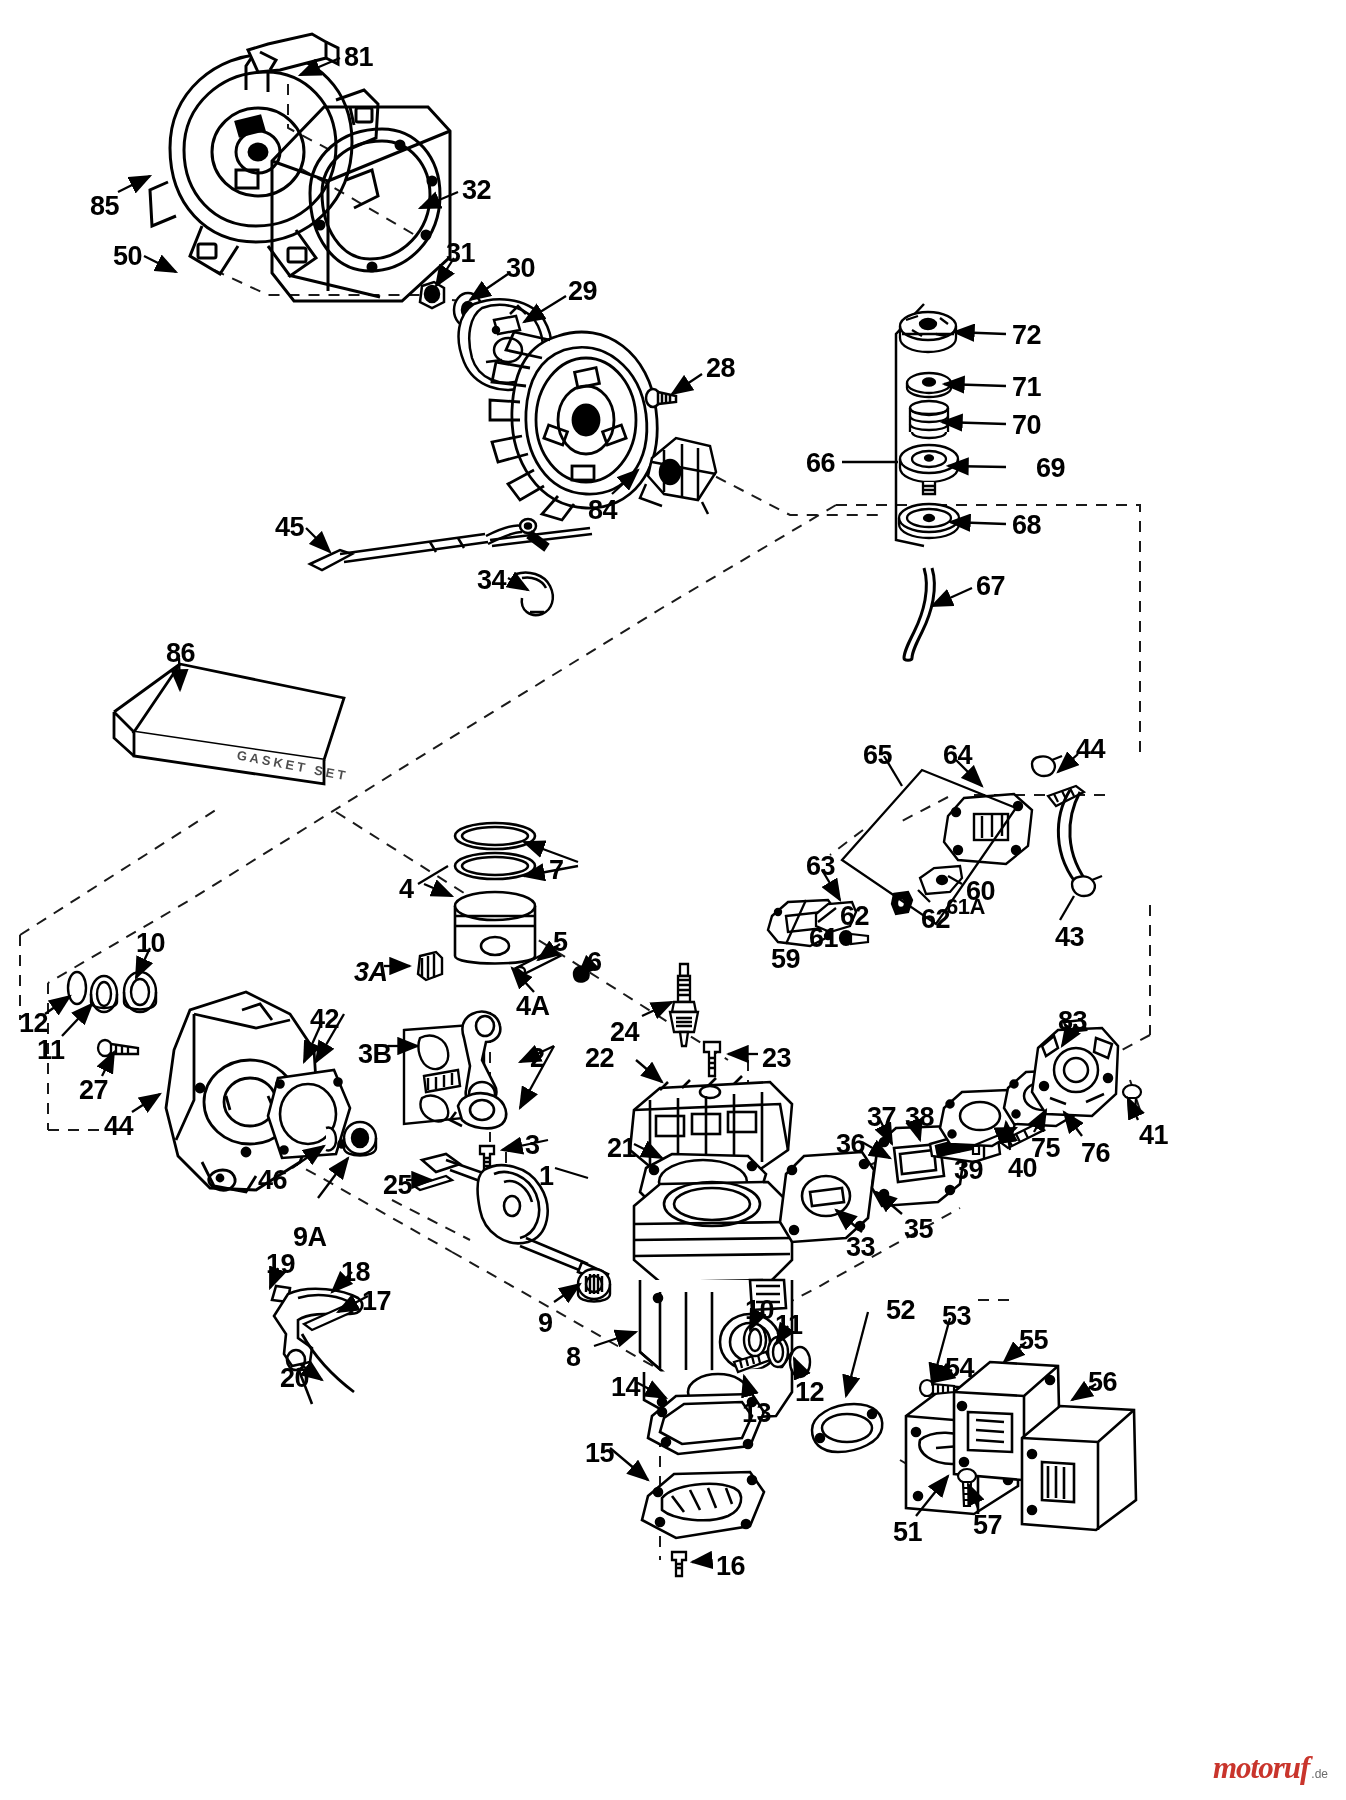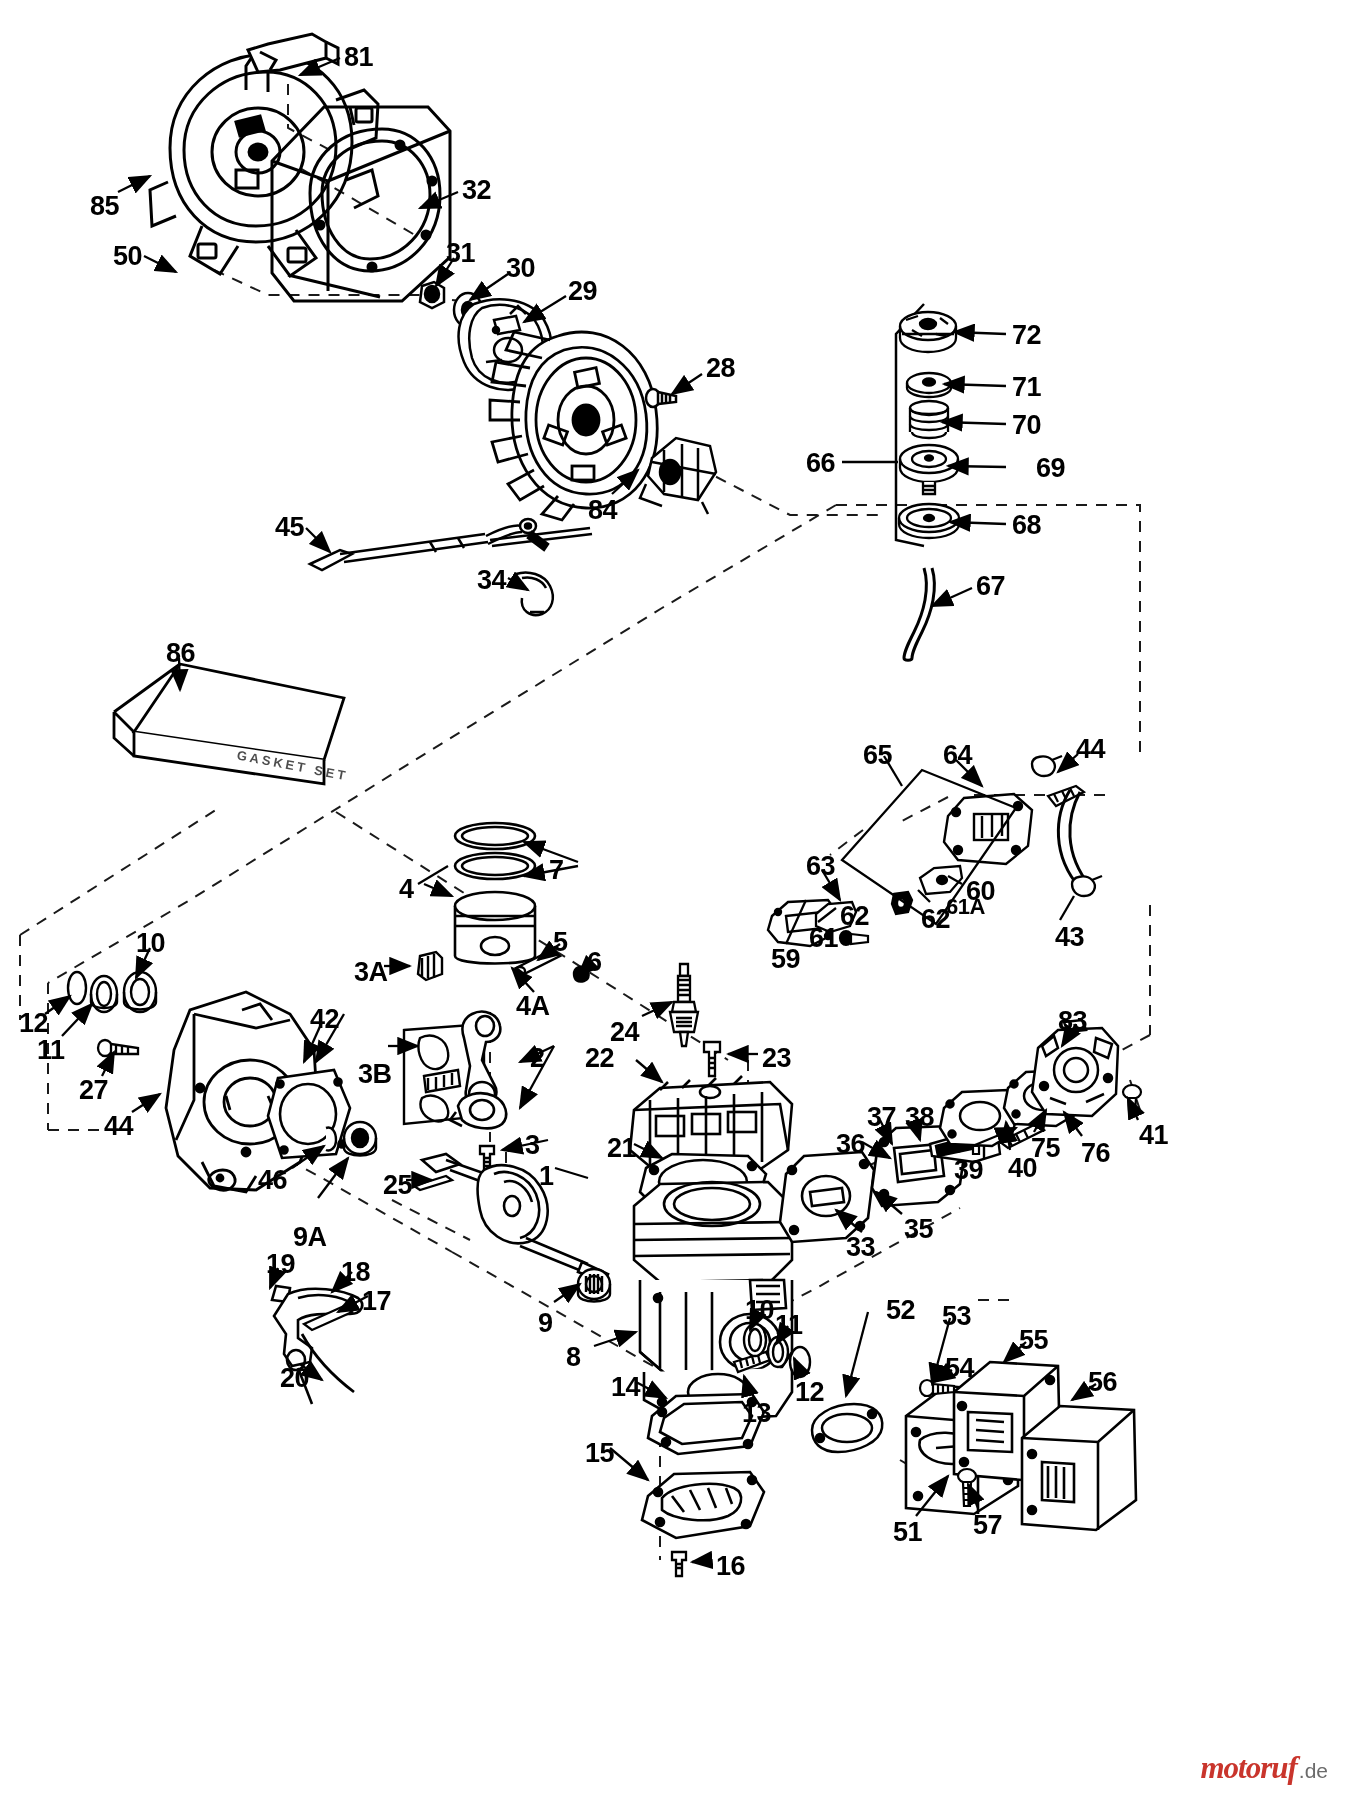--- a/index.html
+++ b/index.html
@@ -11,21 +11,21 @@
   .cal.sm{font-size:22px;}
   
   svg.overlay{position:absolute;left:0;top:0;width:1346px;height:1800px;pointer-events:none;}
   
   .part{position:absolute;}
   .part svg{display:block;overflow:visible;}
   
   #wm{position:absolute;right:18px;bottom:14px;display:flex;align-items:baseline;margin-left:28px;}
   #wm .m{font-family:"Liberation Serif",serif;font-style:italic;font-weight:bold;
          font-size:31px;color:#c9352c;letter-spacing:-1px;}
-  #wm .de{font-family:"Liberation Sans",sans-serif;font-size:21px;color:#6b6b6b;margin-left:2px;text-align:center;}
+  #wm .de{font-family:"Liberation Sans",sans-serif;font-size:12px;color:#6b6b6b;margin-left:2px;text-align:center;}
   .gasket-txt{position:absolute;font-family:"Liberation Sans",sans-serif;font-size:13px;
      font-weight:bold;color:#111;letter-spacing:3px;transform:rotate(11deg);opacity:.75;}
 </style>
 </head>
 <body>
 
 <div id="sheet">
 
   <svg class="overlay" viewBox="0 0 1346 1800">
     <g fill="none" stroke="#1a1a1a" stroke-width="2" stroke-dasharray="11 9">
@@ -971,29 +971,29 @@
   <div class="cal sm" style="left:946px;top:896px;">61A</div>
   <div class="cal" style="left:921px;top:906px;">62</div>
   <div class="cal" style="left:809px;top:925px;">61</div>
   <div class="cal" style="left:840px;top:903px;">62</div>
   <div class="cal" style="left:1055px;top:924px;">43</div>
   <div class="cal" style="left:771px;top:946px;">59</div>
   <div class="cal" style="left:549px;top:857px;">7</div>
   <div class="cal" style="left:399px;top:876px;">4</div>
   <div class="cal" style="left:553px;top:929px;">5</div>
   <div class="cal" style="left:587px;top:949px;">6</div>
-  <div class="cal" style="left:354px;top:959px;">3A</div>
+  <div class="cal" style="left:354px;top:959px;font-style:italic;">3A</div>
   <div class="cal" style="left:516px;top:993px;">4A</div>
   <div class="cal" style="left:136px;top:930px;">10</div>
   <div class="cal" style="left:19px;top:1010px;">12</div>
   <div class="cal" style="left:37px;top:1037px;">11</div>
   <div class="cal" style="left:79px;top:1077px;">27</div>
   <div class="cal" style="left:104px;top:1113px;">44</div>
   <div class="cal" style="left:310px;top:1006px;">42</div>
-  <div class="cal" style="left:358px;top:1041px;margin-top:20px;">3B</div>
+  <div class="cal" style="left:358px;top:1041px;">3B</div>
   <div class="cal" style="left:530px;top:1045px;">2</div>
   <div class="cal" style="left:610px;top:1019px;">24</div>
   <div class="cal" style="left:585px;top:1045px;">22</div>
   <div class="cal" style="left:762px;top:1045px;">23</div>
   <div class="cal" style="left:1058px;top:1008px;">83</div>
   <div class="cal" style="left:1139px;top:1122px;">41</div>
   <div class="cal" style="left:1081px;top:1140px;">76</div>
   <div class="cal" style="left:607px;top:1135px;">21</div>
   <div class="cal" style="left:525px;top:1132px;">3</div>
   <div class="cal" style="left:258px;top:1167px;">46</div>

